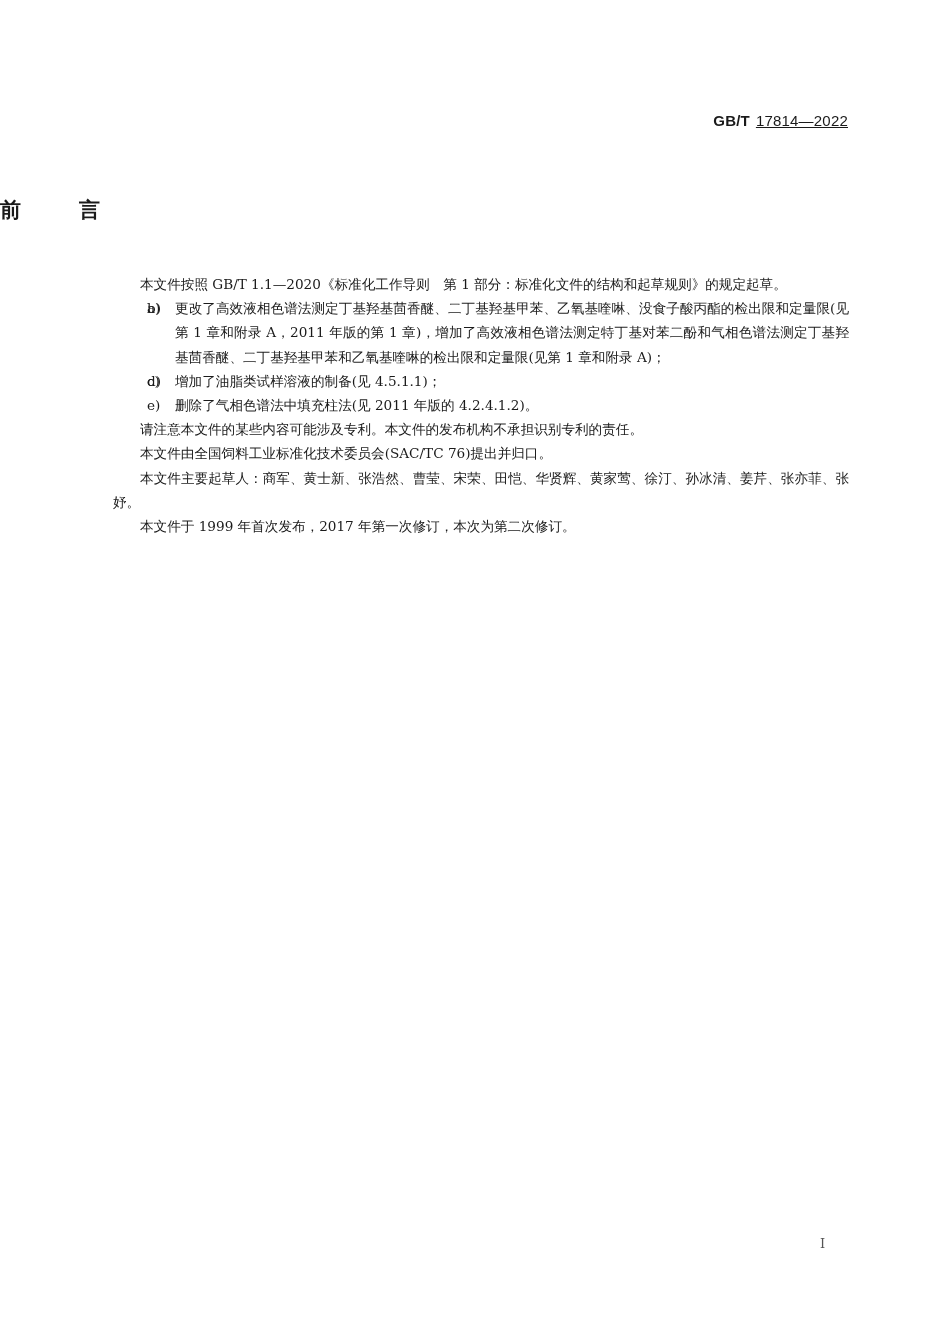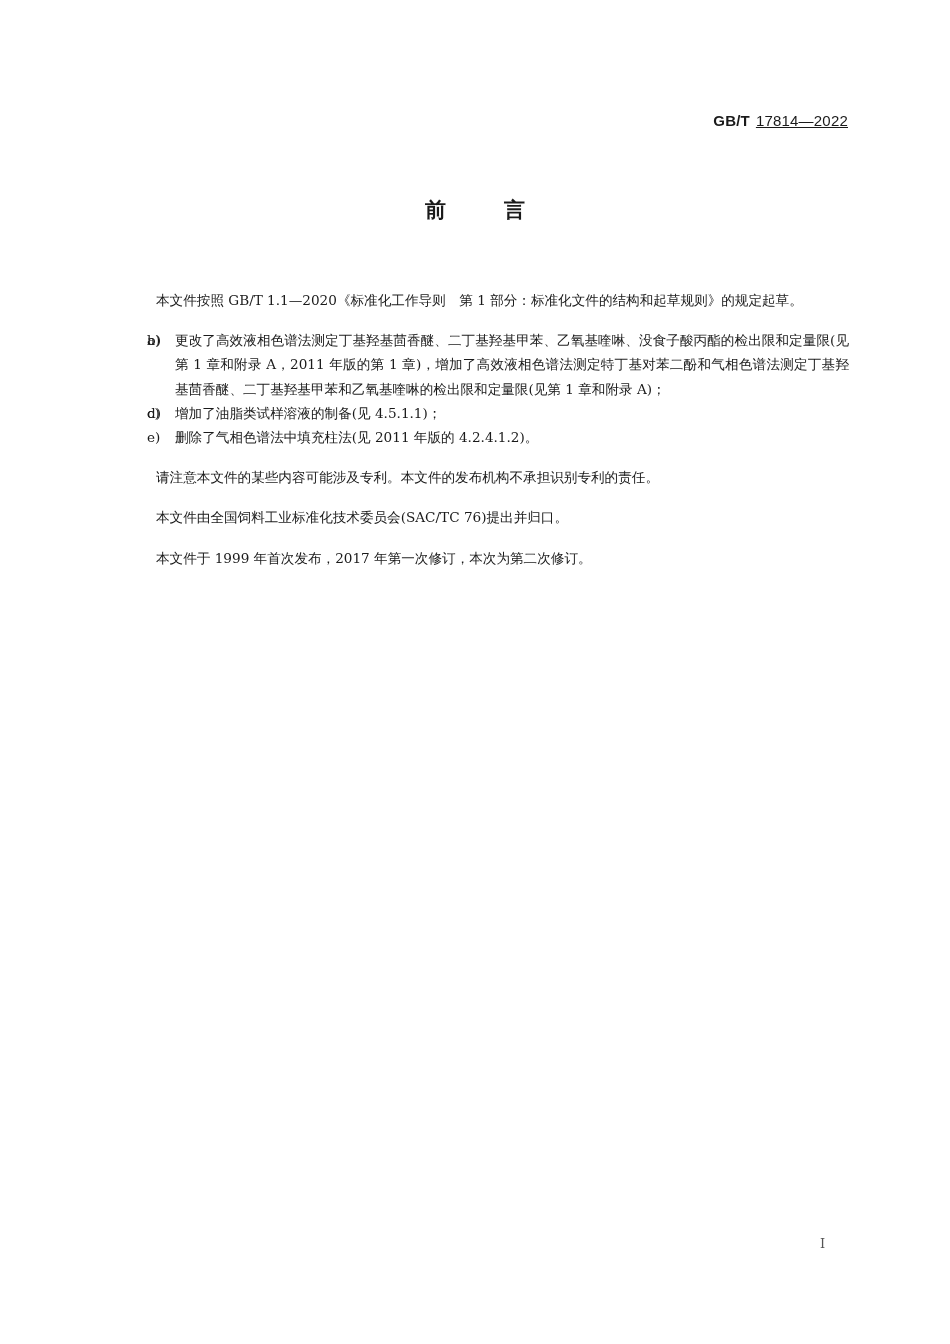--- a/index.html
+++ b/index.html
@@ -8,30 +8,30 @@
       font-family: "DejaVu Serif", "Liberation Serif", serif;
       color: #1a1a1a;
     }
     .page-header {
       position: absolute; top: 112px; right: 102px;
       font-size: 14px; letter-spacing: 0.2px;
     }
     .page-header .std-prefix { font-weight: bold; font-family: Liberation Sans, sans-serif; font-size: 15px; }
     .page-header .std-number { font-family: "Liberation Sans", "DejaVu Sans", sans-serif; font-size: 15px; margin-left: 6px; text-decoration: underline; }
     .title {
-      position: absolute; top: 196px; left: 0; width: 950px; text-align: center;
+      position: absolute; top: 196px; left: 0; width: 950px; text-align: left;
       font-family: "DejaVu Sans", sans-serif; font-weight: bold; font-size: 21px;
     }
     .title span { display: inline-block; }
     .title .gap { width: 58px; }
     .body-text {
       position: absolute; top: 272px; left: 113px; width: 736px;
       font-size: 13.6px; line-height: 24.2px; text-align: justify;
     }
-    .para { margin: 16px; text-indent: 27px; }
+    .para { margin: 0; text-indent: 27px; }
     .list { margin: 0; padding: 0; list-style: none; }
     .list-item { position: relative; padding-left: 62px; margin: 0; }
     .list-item .marker { position: absolute; left: 34px; top: 0; }
     .page-number {
       position: absolute; top: 1236px; left: 820px;
       font-size: 13px; color: #555;
     }
   </style>
 </head>
 <body>
@@ -61,16 +61,17 @@
       <span class="marker">d)</span>
       <span>增加了油脂类试样溶液的制备(见 4.5.1.1)；</span>
     </li>
     <li class="list-item">
       <span class="marker">e)</span>
       <span>删除了气相色谱法中填充柱法(见 2011 年版的 4.2.4.1.2)。</span>
     </li>
   </ul>
   <p class="para">请注意本文件的某些内容可能涉及专利。本文件的发布机构不承担识别专利的责任。</p>
   <p class="para">本文件由全国饲料工业标准化技术委员会(SAC/TC 76)提出并归口。</p>
+  <p class="para">本文件主要起草人：商军、黄士新、张浩然、曹莹、宋荣、田恺、华贤辉、黄家莺、徐汀、孙冰清、姜芹、张亦菲、张妤。</p>
   <p class="para">本文件于 1999 年首次发布，2017 年第一次修订，本次为第二次修订。</p>
 </div>
 
 <div class="page-number">I</div>
 
 </body></html>

